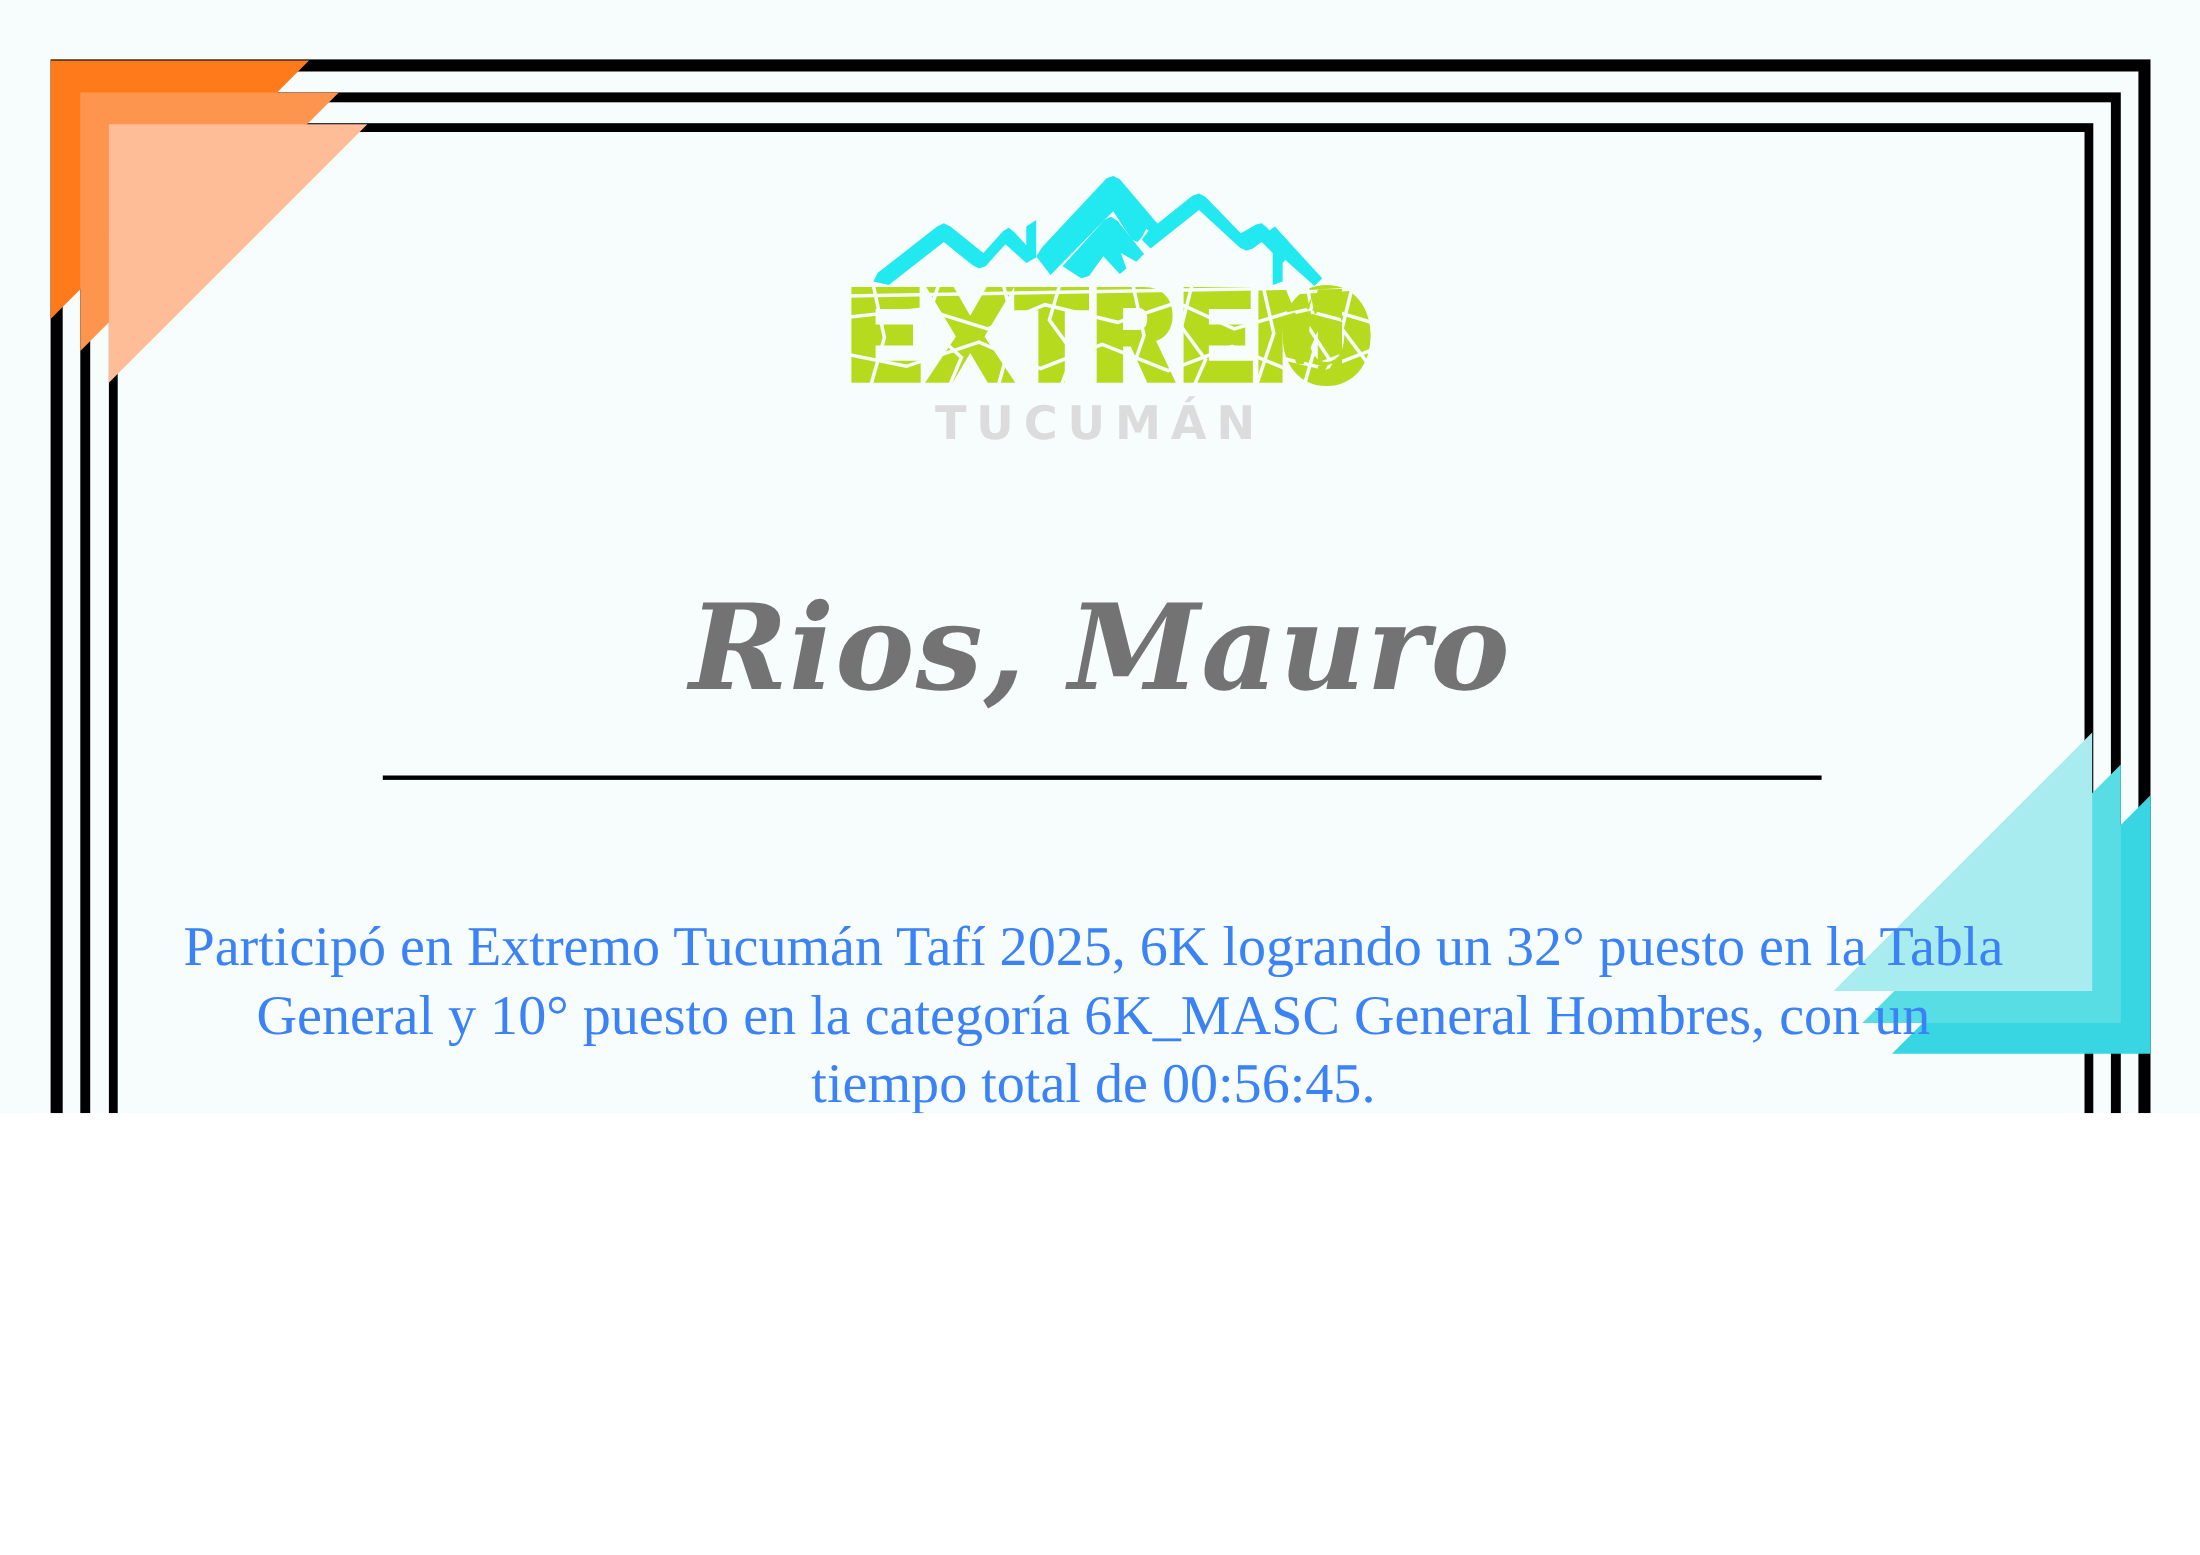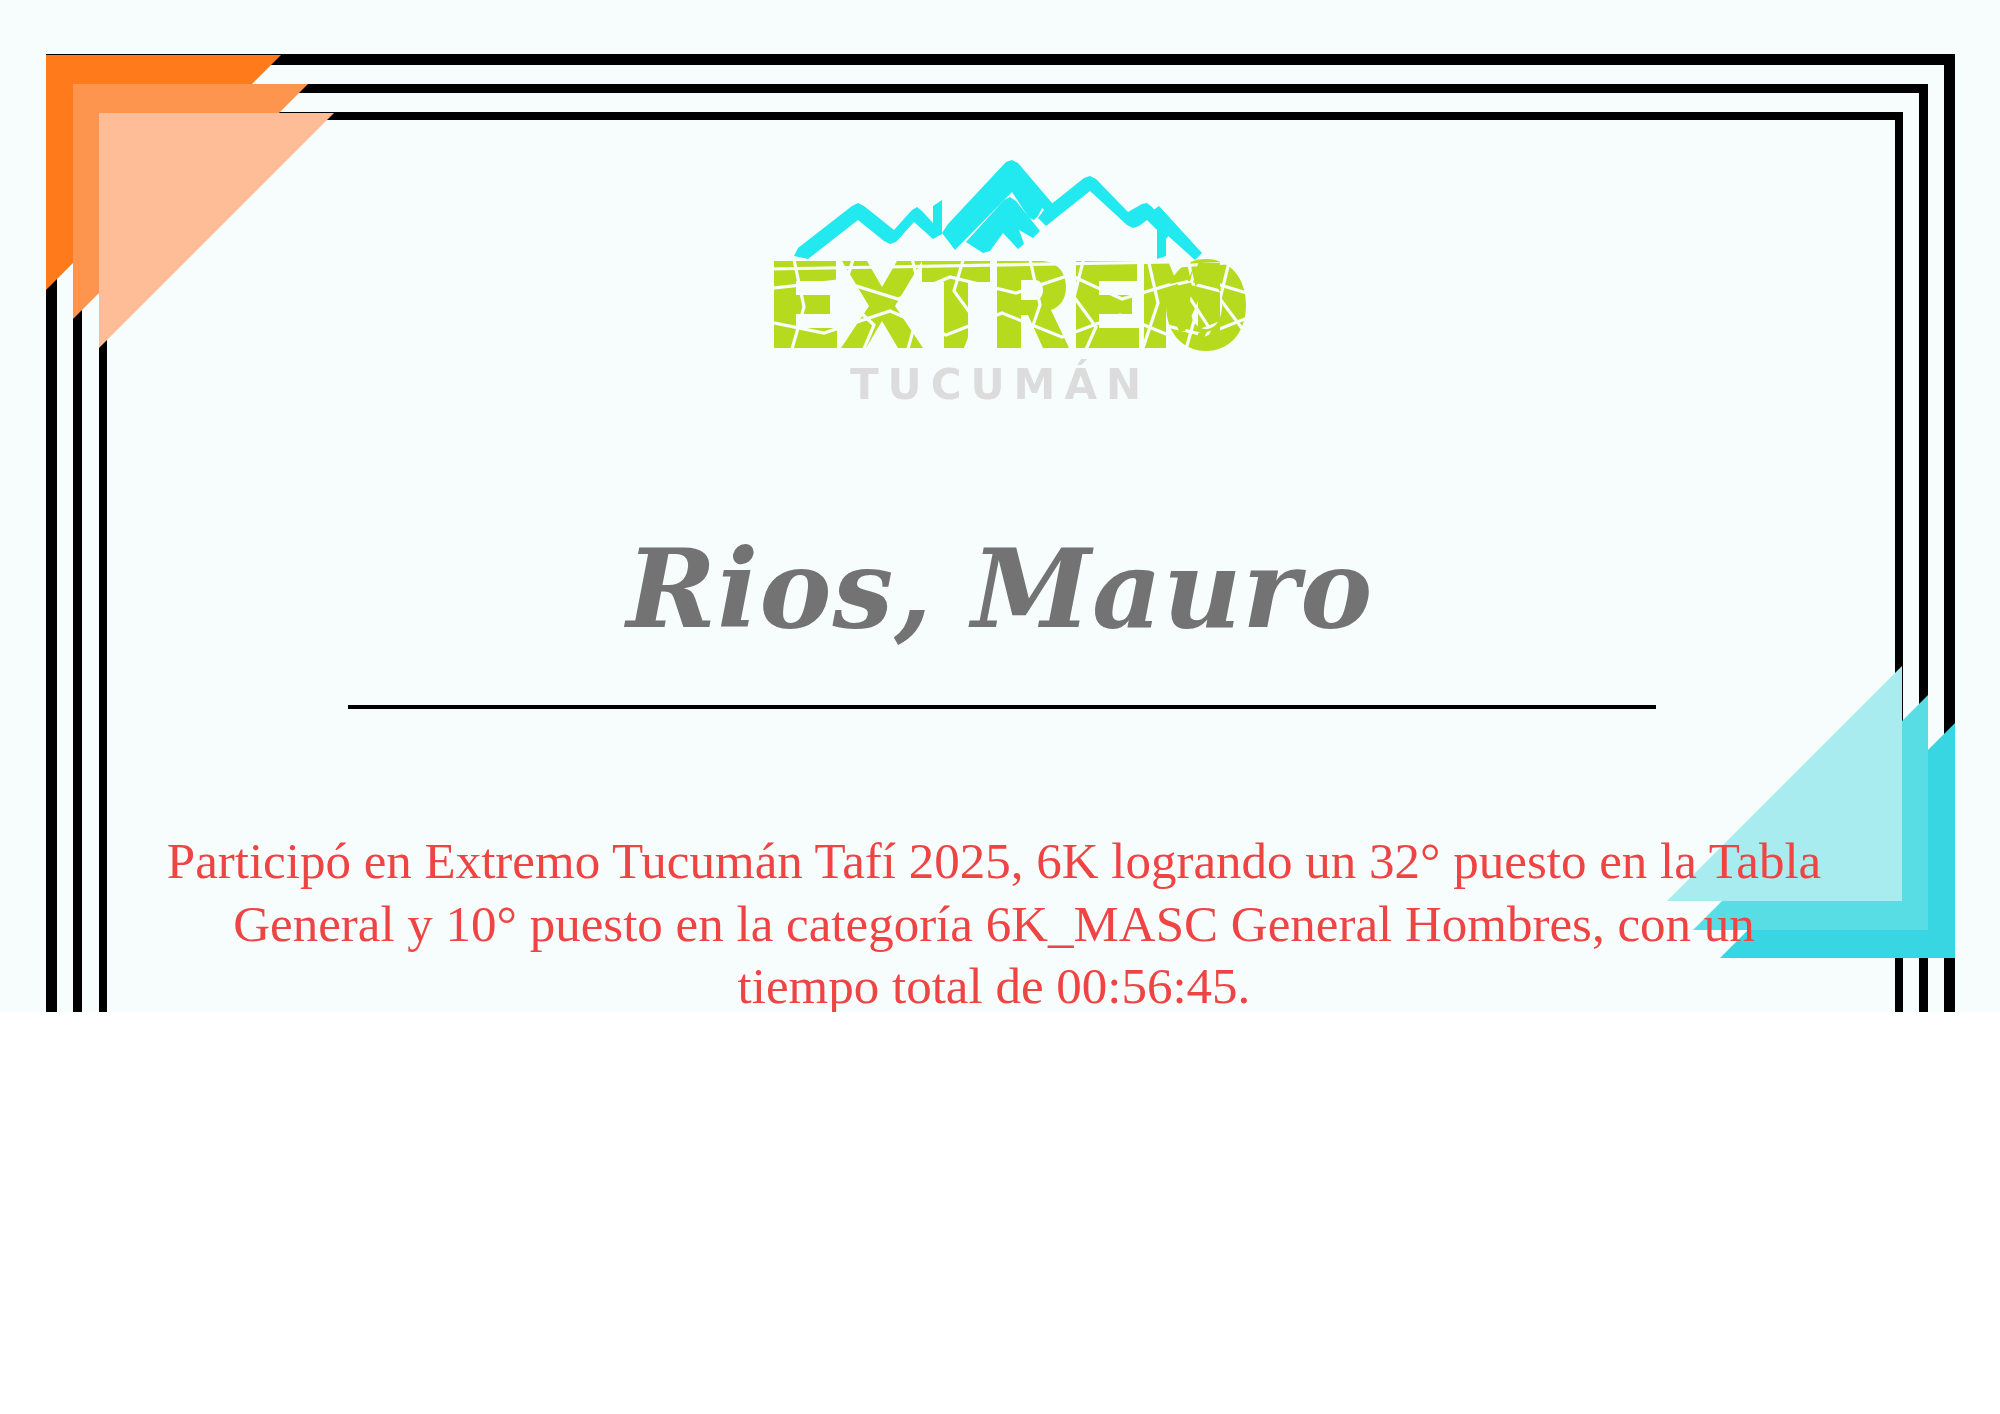--- a/index.html
+++ b/index.html
@@ -121,21 +121,21 @@
   
   .body-text {
     position: absolute;
     left: 158px;
     right: 170px;
     top: 830px;
     text-align: center;
     font-family: "Liberation Serif", serif;
     font-size: 51px;
     line-height: 1.23;
-    color: #ef4444;
+    color: #3b82f6;
     white-space: pre-line;
   }
 </style>
 </head>
 <body>
 
 <div class="certificate">
 
   <div class="frame frame-outer"></div>
   <div class="frame frame-middle"></div>

